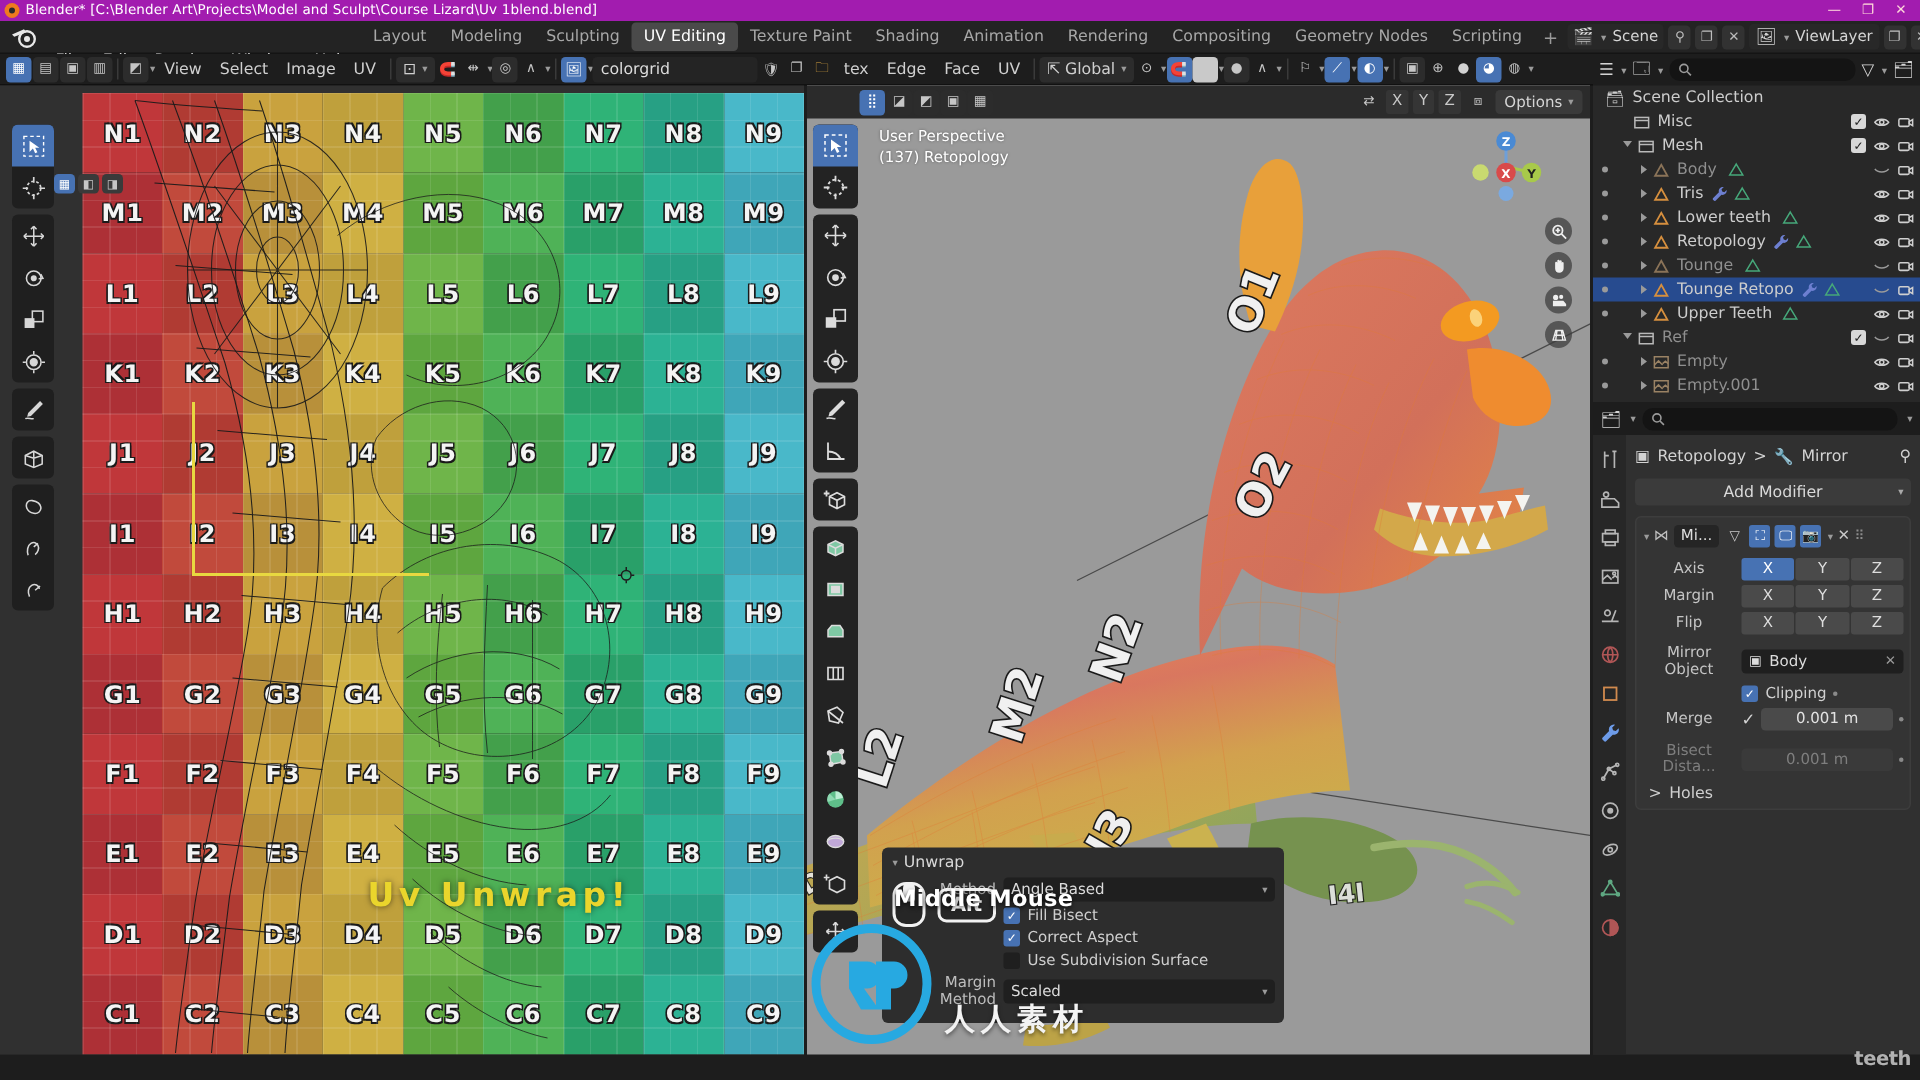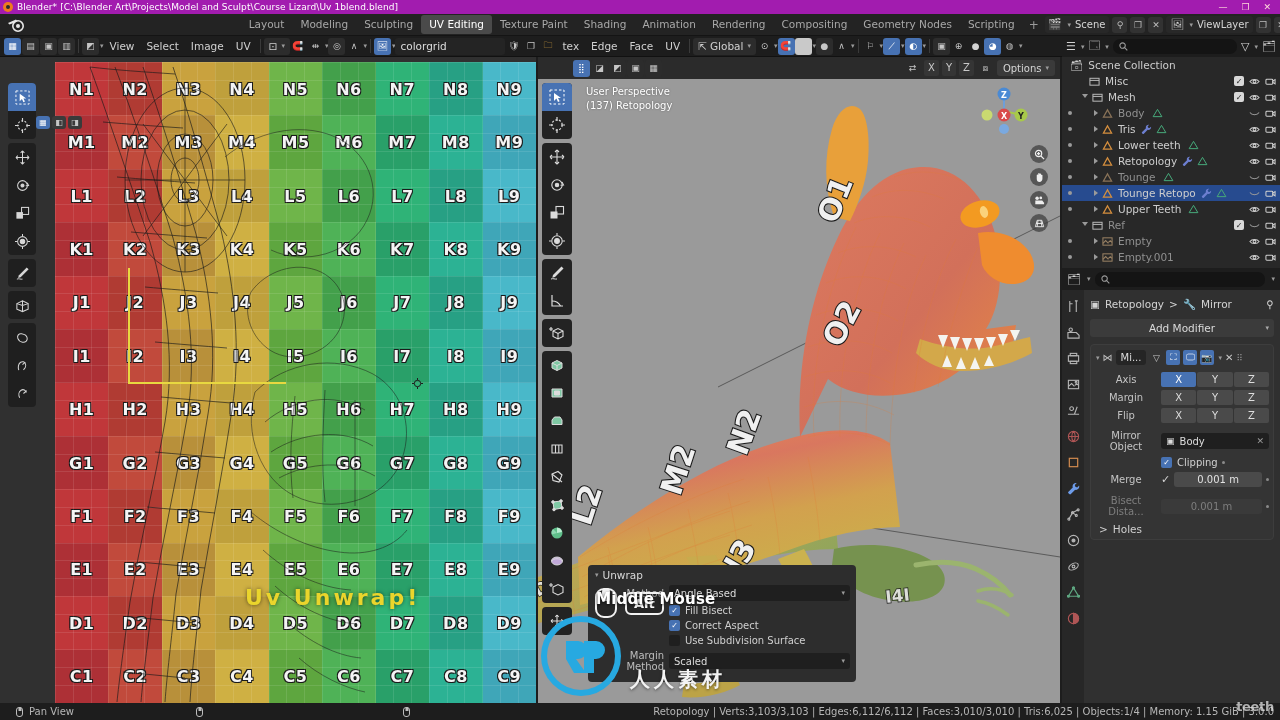--- a/index.html
+++ b/index.html
@@ -1748,25 +1748,14 @@
         </div>
 
         <div class="datarow">
           <span>&gt;</span>
           <span>Holes</span>
         </div>
       </div>
     </div>
   </div>
 
-  <div class="statusbar">
-    <div class="sb-left">
-      <span class="sb-mouse"></span>
-      <span>Pan View</span>
-    </div>
-    <div class="sb-mid">
-      <span class="sb-mouse"></span>
-      <span class="sb-mouse"></span>
-    </div>
-    <div class="sb-right">Retopology | Verts:3,103/3,103 | Edges:6,112/6,112 | Faces:3,010/3,010 | Tris:6,025 | Objects:1/4 | Memory: 1.15 GiB | 3.0.0</div>
-  </div>
 
 </div>
 
 </body></html>

